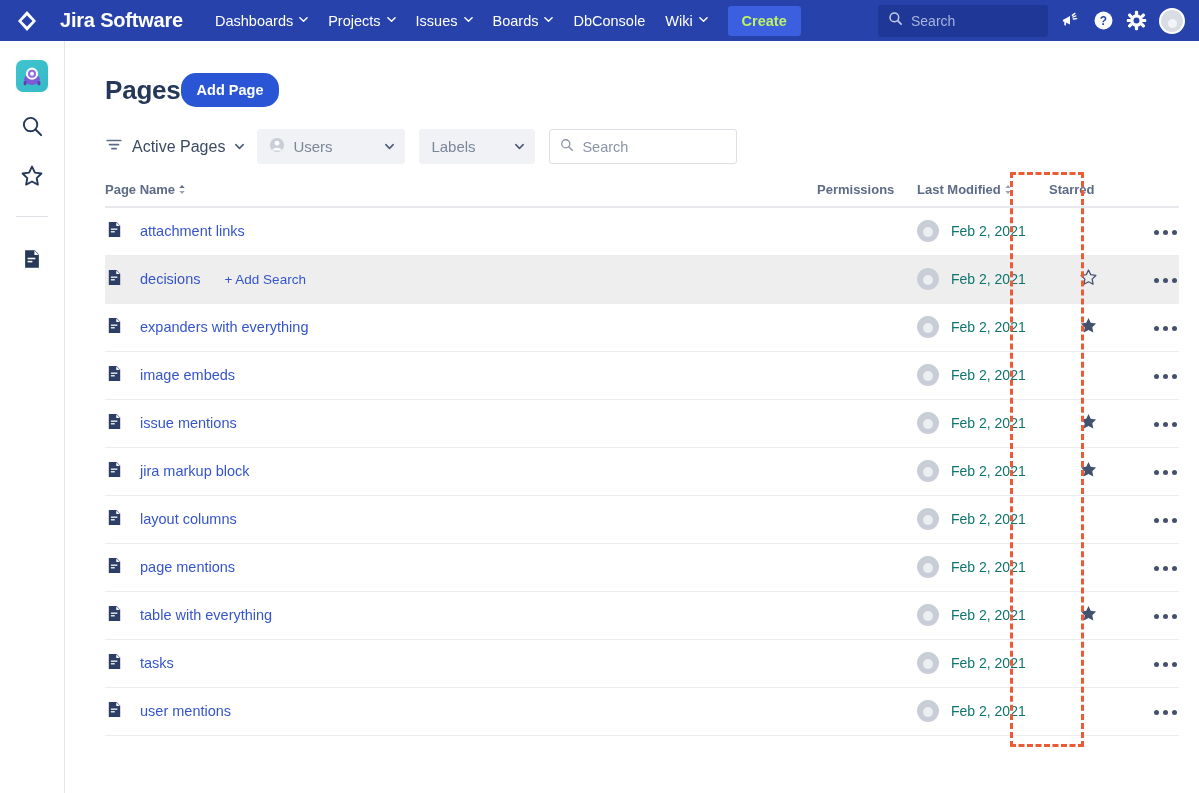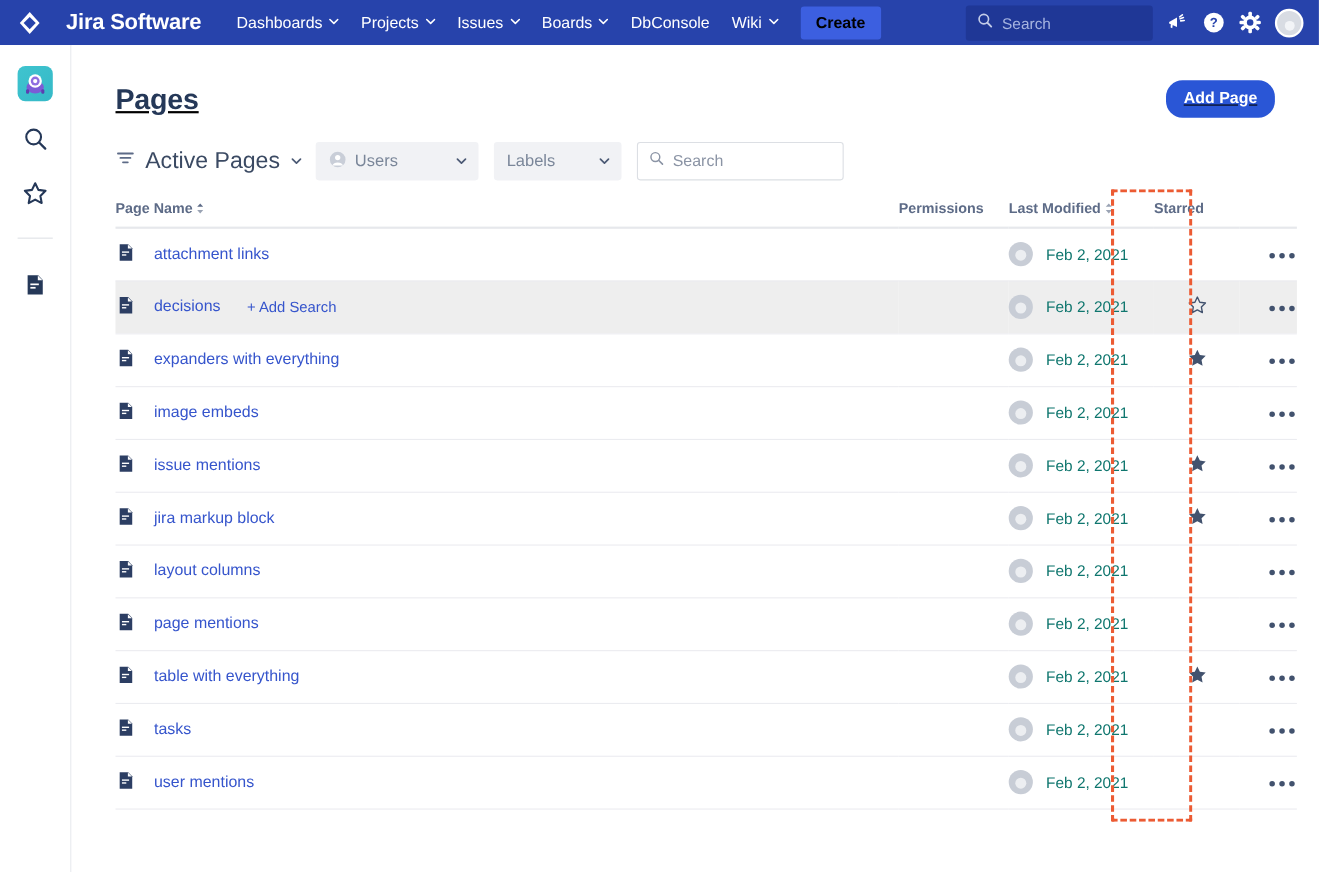--- a/index.html
+++ b/index.html
@@ -29,21 +29,21 @@
   .nav-items { display: flex; align-items: center; gap: 0px; }
   .nav-item {
     display: flex; align-items: center; gap: 6px;
     color: #ffffff; font-size: 14.5px; font-weight: 500;
     padding: 6px 10px; border-radius: 3px; cursor: pointer;
     white-space: nowrap;
   }
   .chev { display: inline-block; width: 9px; height: 9px; position: relative; top: -1px; }
   .chev svg { display: block; }
   .create-btn {
-    background: #3c5fe0; color: #000000; font-size: 14.5px; font-weight: 700;
+    background: #3c5fe0; color: #bef264; font-size: 14.5px; font-weight: 700;
     padding: 7px 14px; border-radius: 3px; border: none; cursor: pointer;
     margin-left: 10px; font-family: inherit; white-space: nowrap;
   }
   .topnav-right {
     margin-left: auto; display: flex; align-items: center; gap: 12px;
     margin-right: 14px;
   }
   .nav-search {
     width: 170px; height: 32px; background: #1f3796; border-radius: 3px;
     display: flex; align-items: center; padding: 0 10px; gap: 8px;
@@ -81,39 +81,38 @@
   .rail-icon { width: 32px; height: 32px; display:flex; align-items:center; justify-content:center; cursor: pointer; }
   .rail-div { width: 32px; height: 1px; background: #dfe1e6; margin: 6px 0 8px; }
 
   
   .main {
     position: absolute; top: 41px; left: 65px;
     width: 1134px; height: 752px;
     background: #ffffff;
   }
   .page-head {
-    display: flex; align-items: center; justify-content: space-between;
+    display: flex; align-items: center; justify-content: flex-start;
     padding: 32px 40px 0 40px;
-    text-decoration: underline;
   }
   .page-title { font-size: 26px; font-weight: 600; color: #253858; letter-spacing: -0.2px; }
   .add-page-btn {
     background: #2a56d6; color: #ffffff; border: none; cursor: pointer;
     font-size: 14.5px; font-weight: 600; font-family: inherit;
     padding: 9px 16px; border-radius: 15px; white-space: nowrap;
   }
 
   
   .filter-bar {
     display: flex; align-items: center; gap: 14px;
     padding: 22px 40px 0 40px;
   }
   .filter-chip {
     display: flex; align-items: center; gap: 9px; cursor: pointer;
-    color: #3b4a63; font-size: 21px; font-weight: 500;
+    color: #3b4a63; font-size: 16px; font-weight: 500;
   }
   .select-box {
     display: flex; align-items: center; gap: 8px;
     background: #f1f2f5; border-radius: 3px;
     height: 35px; padding: 0 12px; cursor: pointer;
     color: #7a8699; font-size: 15px;
   }
   .select-box.users { width: 148px; }
   .select-box.labels { width: 116px; }
   .select-box .sel-label { flex: 1; }

